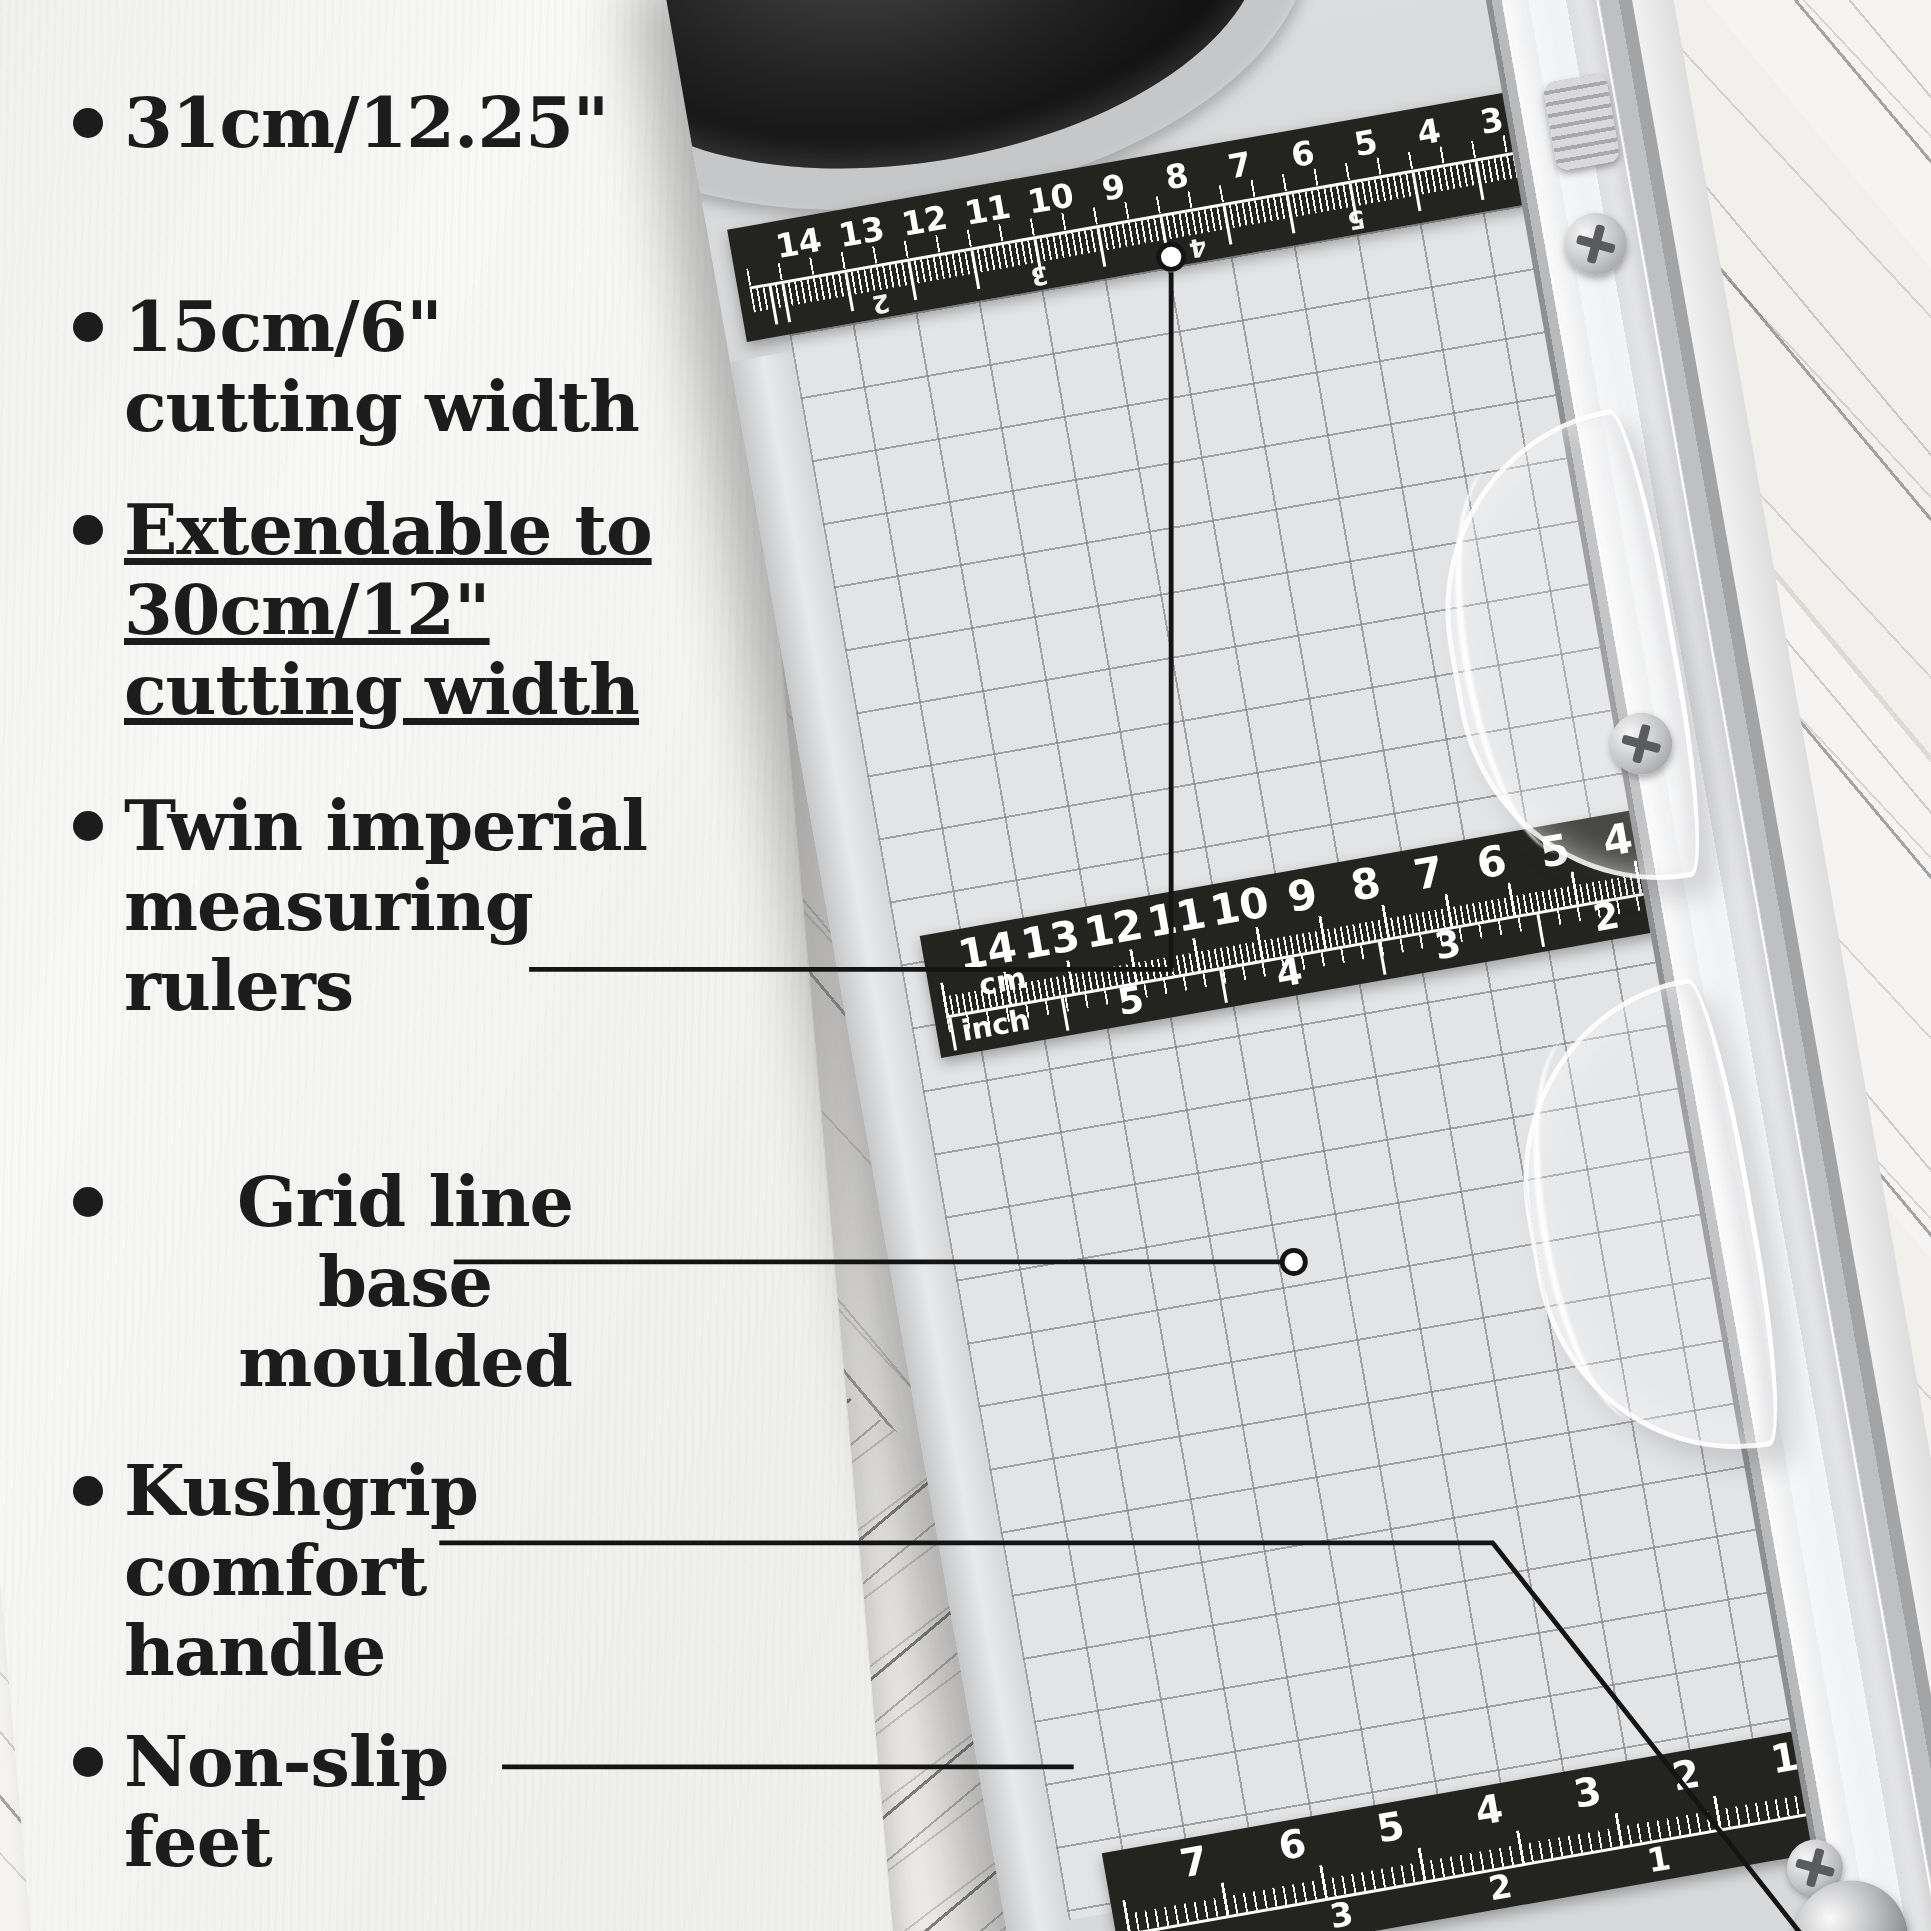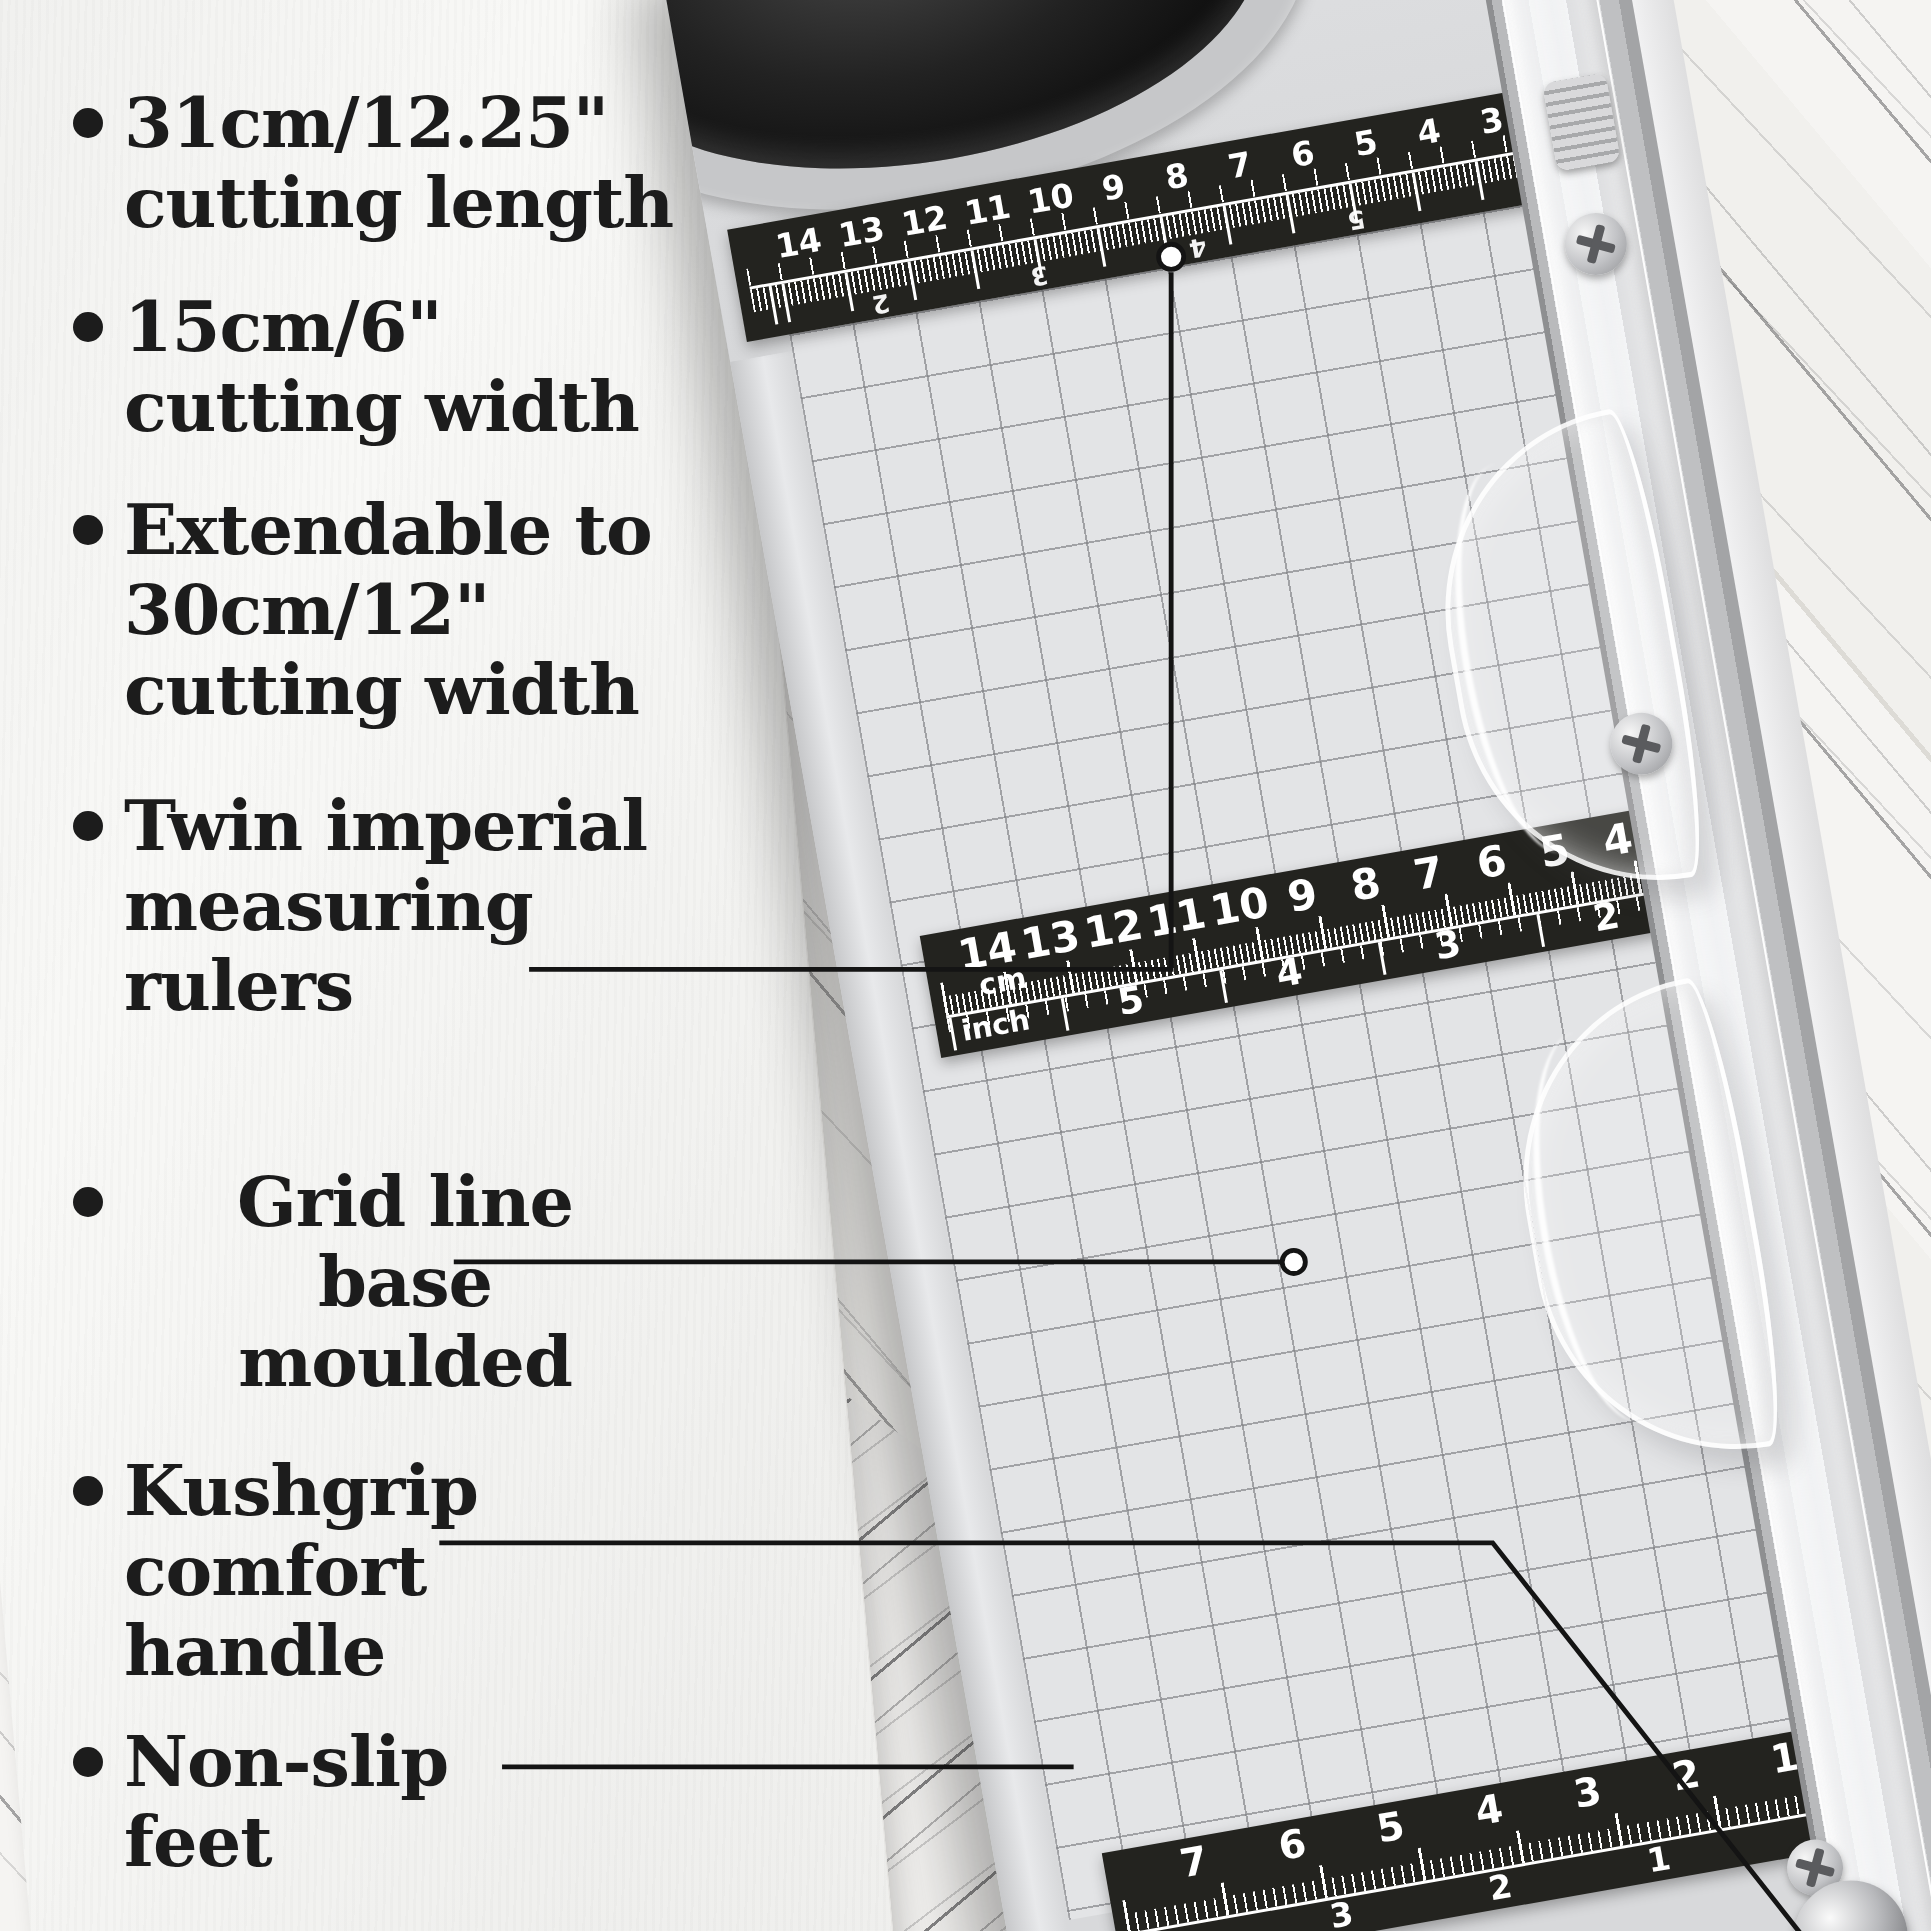--- a/index.html
+++ b/index.html
@@ -171,21 +171,21 @@
   .feature-list{position:absolute;left:0;top:0;z-index:7;}
   .feature{
     position:absolute;left:58px;width:628px;padding-left:66px;
     font-size:70px;line-height:80px;font-weight:bold;letter-spacing:-1px;color:#1c1c1c;
   }
   .feature .bullet{
     position:absolute;left:15.4px;top:25px;width:30px;height:30px;border-radius:50%;background:#1c1c1c;
   }
   .feature:nth-of-type(1){top:83px;}
   .feature:nth-of-type(2){top:287px;}
-  .feature:nth-of-type(3){top:490px;}
+  .feature:nth-of-type(3){top:490px;text-decoration:underline;}
   .feature:nth-of-type(4){top:786px;}
   .feature:nth-of-type(5){top:1162px;text-align:center;}
   .feature:nth-of-type(6){top:1451px;}
   .feature:nth-of-type(7){top:1722px;}
 </style>
 </head>
 <body>
 
 <div class="wood" data-name="wood-background"></div>
 <div class="wood-wedge-bl" data-name="wood-grain-bottom-left"></div>
@@ -305,21 +305,20 @@
   <g fill="#ffffff" stroke="#141414" stroke-width="5">
     <circle cx="1213" cy="266" r="13" data-name="callout-dot-twin-rulers"></circle>
     <circle cx="1340" cy="1307" r="12" data-name="callout-dot-grid-base"></circle>
   </g>
 </svg>
 
 <div class="feature-list" data-name="feature-list">
     <div class="feature" data-name="feature-item-cutting-length">
       <span class="bullet" data-name="bullet-icon"></span>
       <div class="line" data-name="feature-line">31cm/12.25"</div>
-      <div class="line" data-name="feature-line">cutting length</div>
     </div>
     <div class="feature" data-name="feature-item-cutting-width">
       <span class="bullet" data-name="bullet-icon"></span>
       <div class="line" data-name="feature-line">15cm/6"</div>
       <div class="line" data-name="feature-line">cutting width</div>
     </div>
     <div class="feature" data-name="feature-item-extendable-width">
       <span class="bullet" data-name="bullet-icon"></span>
       <div class="line" data-name="feature-line">Extendable to</div>
       <div class="line" data-name="feature-line">30cm/12"</div>

